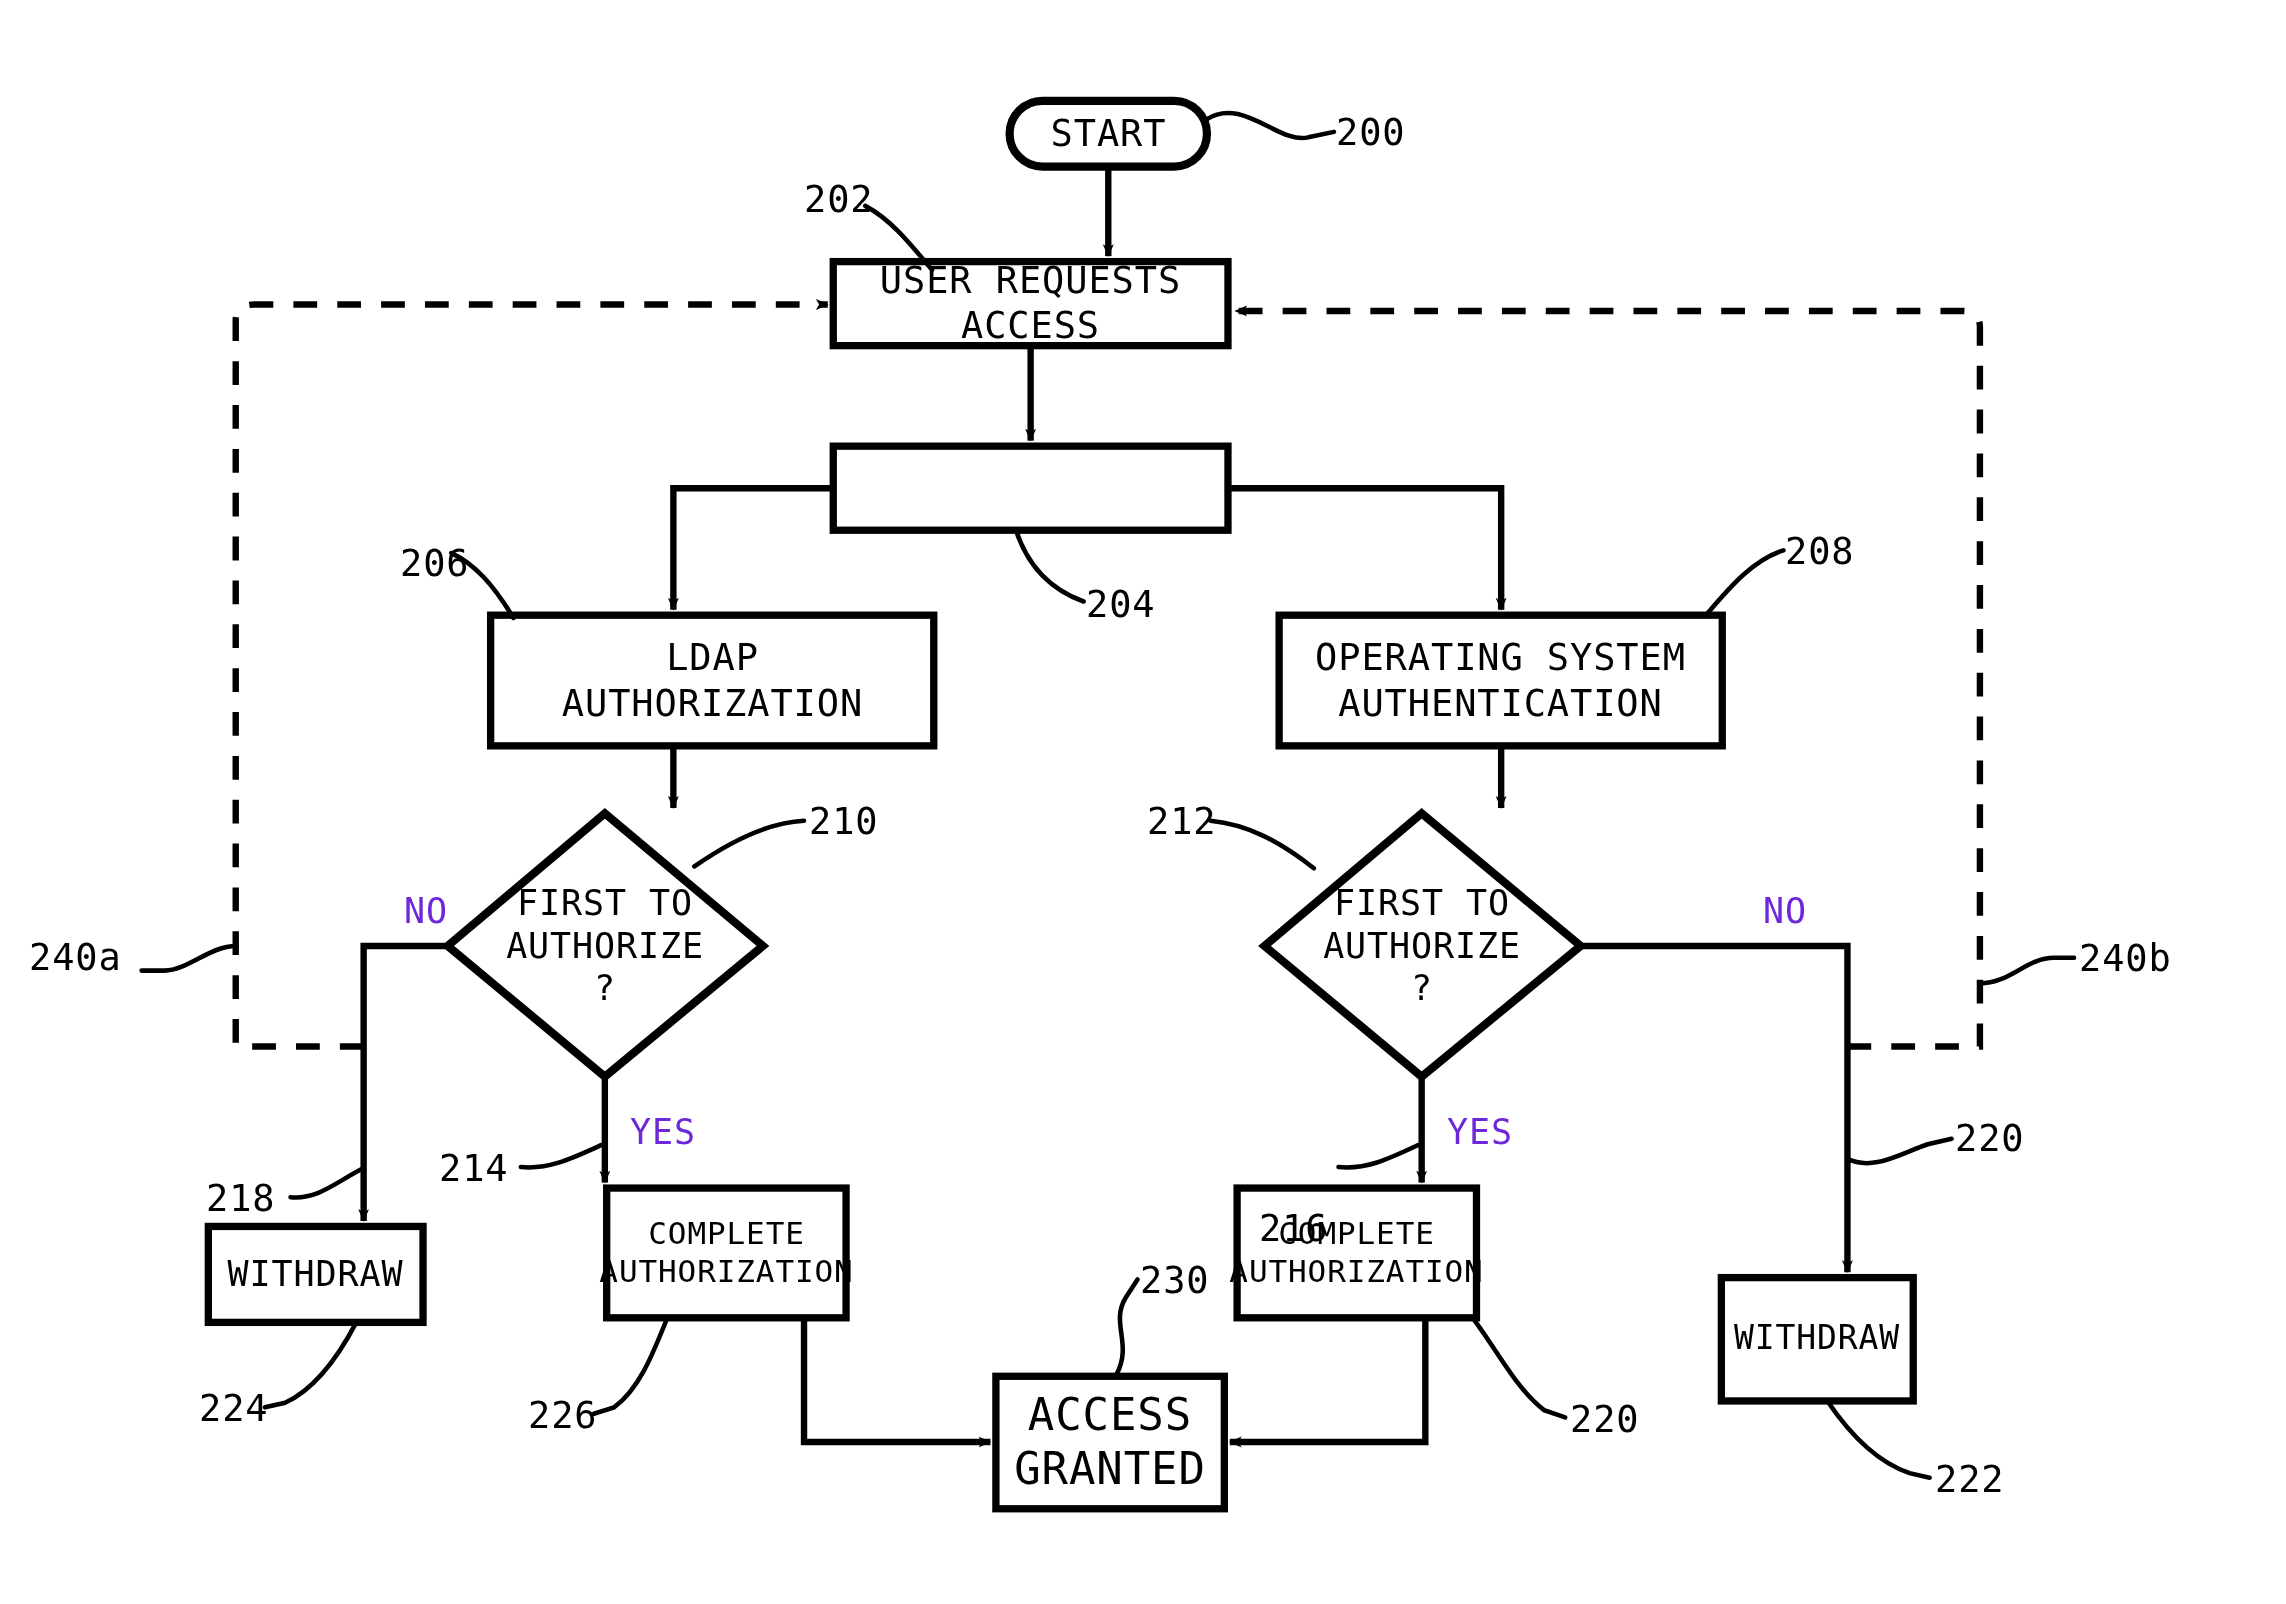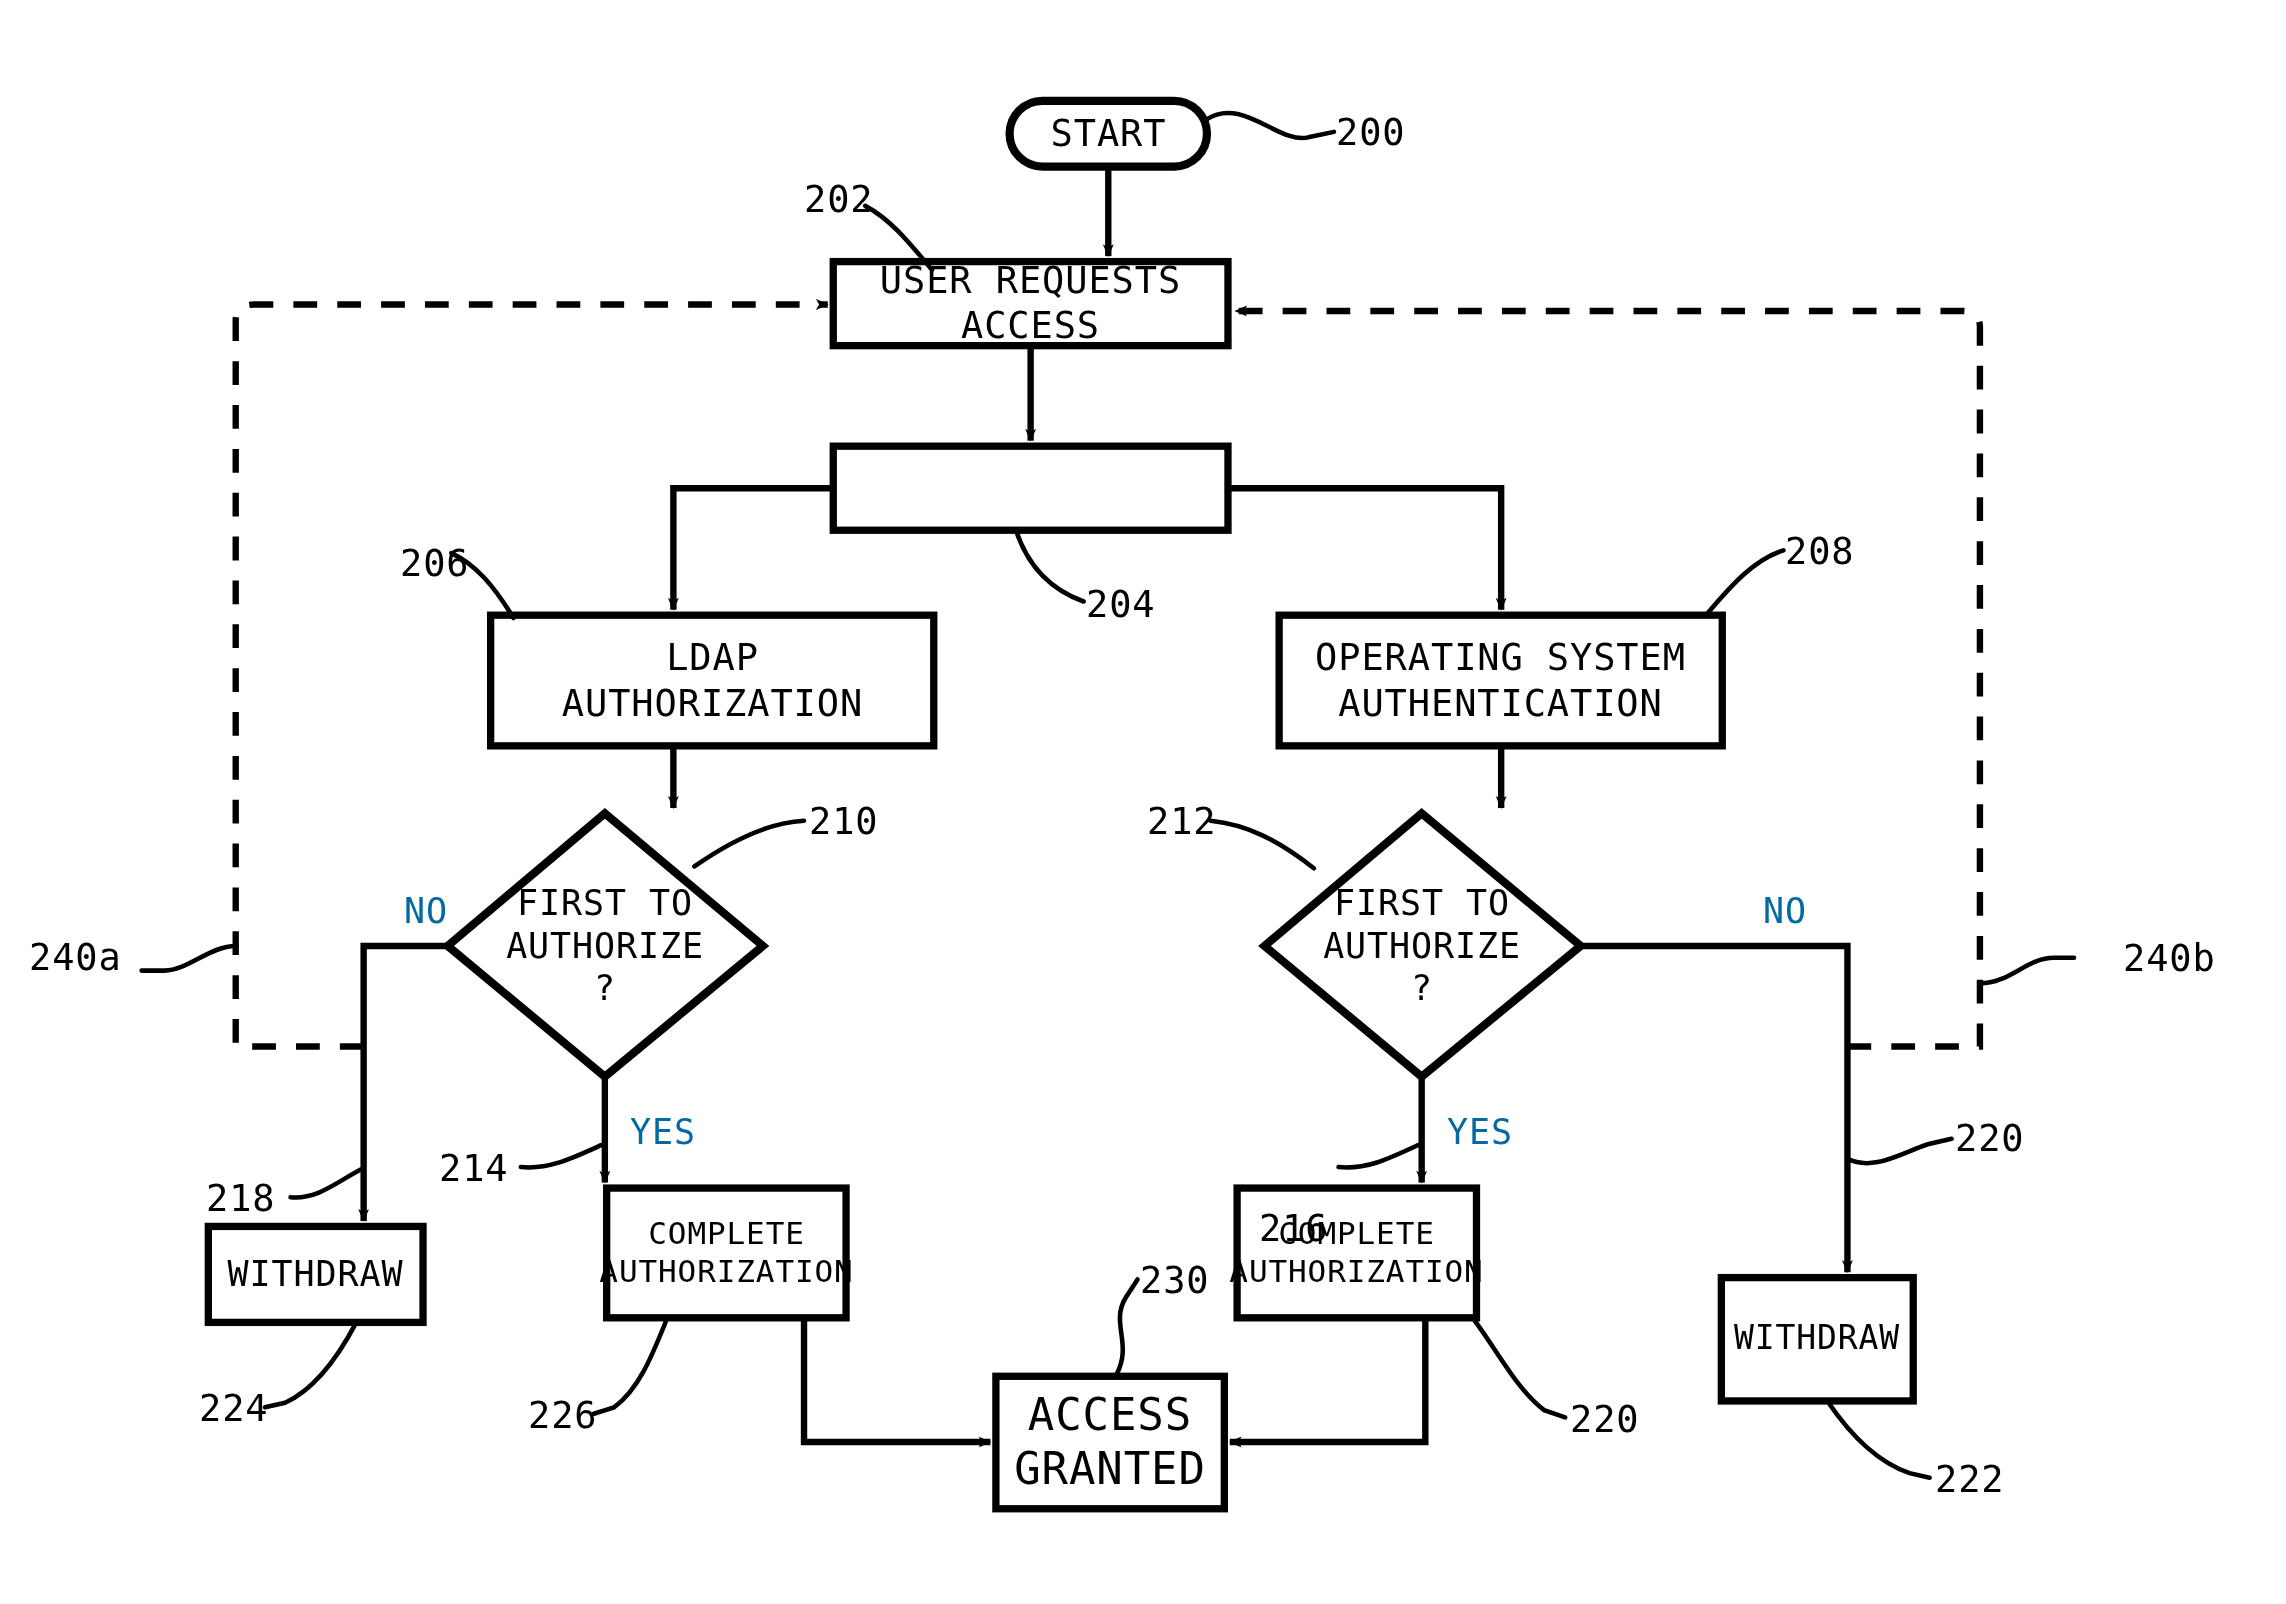--- a/index.html
+++ b/index.html
@@ -11,21 +11,21 @@
     position:absolute; display:flex; align-items:center; justify-content:center;
     text-align:center; color:#000; letter-spacing:0.9px;
     font-family:"DejaVu Sans Mono","Liberation Mono",monospace;
     pointer-events:none; white-space:pre-line; line-height:1.22;
   }
   .ref{
     position:absolute; color:#000; font-size:37px; letter-spacing:0.9px;
     font-family:"DejaVu Sans Mono","Liberation Mono",monospace;
   }
   .edgelabel{
-    position:absolute; color:#0369a1; font-size:35px; letter-spacing:0.9px;
+    position:absolute; color:#6d28d9; font-size:35px; letter-spacing:0.9px;
     font-family:"DejaVu Sans Mono","Liberation Mono",monospace;
   }
 </style>
 </head>
 <body>
 
 <div id="stage">
 
   <svg id="diagram" viewBox="0 0 2502 1756">
     <defs>
@@ -158,16 +158,16 @@
   <div class="ref" style="left:439px;top:1147px;">214</div>
   <div class="ref" style="left:1259px;top:1207px;">216</div>
   <div class="ref" style="left:206px;top:1177px;">218</div>
   <div class="ref" style="left:1955px;top:1117px;">220</div>
   <div class="ref" style="left:1570px;top:1398px;">220</div>
   <div class="ref" style="left:1935px;top:1458px;">222</div>
   <div class="ref" style="left:199px;top:1387px;">224</div>
   <div class="ref" style="left:528px;top:1394px;">226</div>
   <div class="ref" style="left:1140px;top:1259px;">230</div>
   <div class="ref" style="left:29px;top:936px;">240a</div>
-  <div class="ref" style="left:2079px;top:937px;margin-left:44px;">240b</div>
+  <div class="ref" style="left:2079px;top:937px;">240b</div>
 
 </div>
 
 
 </body></html>

